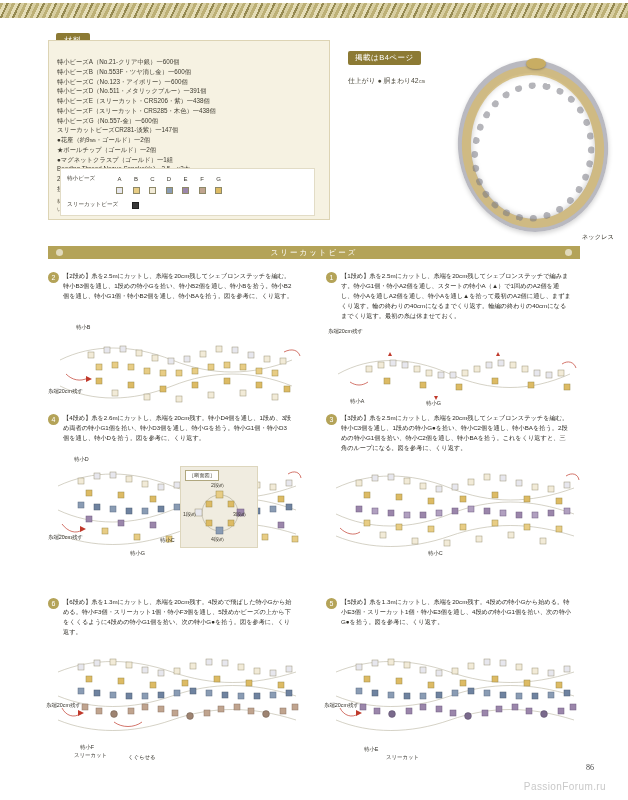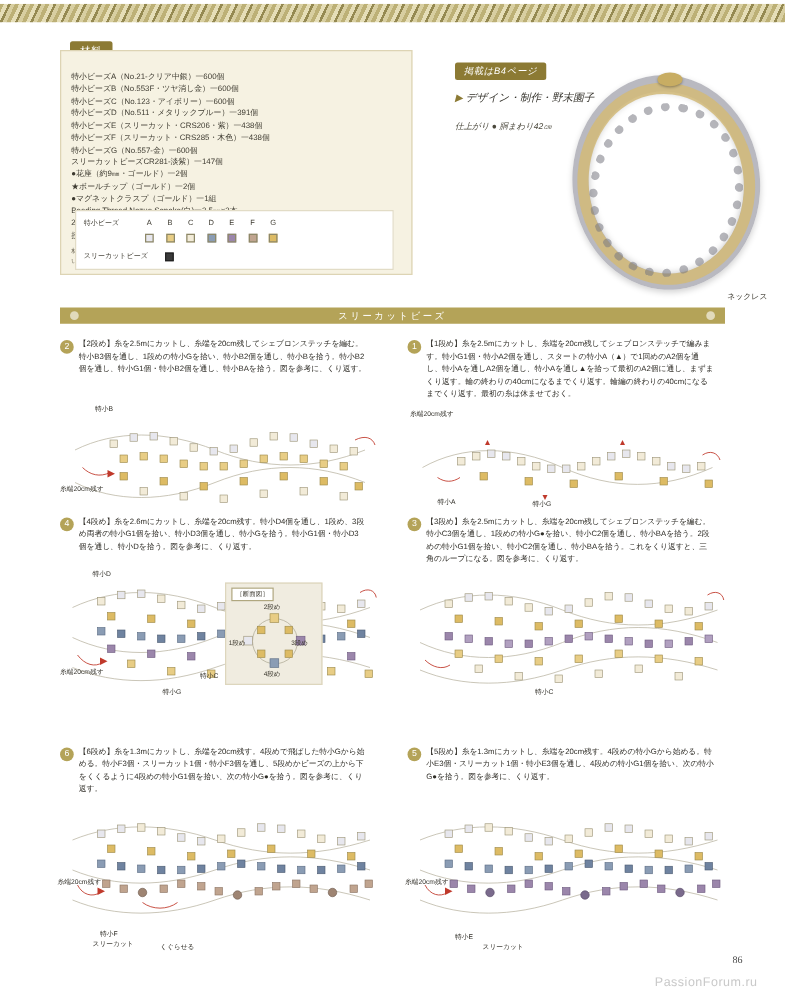--- a/index.html
+++ b/index.html
@@ -84,21 +84,21 @@
   .legend-row { position:absolute; display:flex; align-items:center; gap:3px; }
   .legend-row .lbl { width:44px; font-size:5.6px; }
   .legend .letters { display:flex; gap:9.5px; margin-left:2px; }
   .legend .letters span { width:7px; text-align:center; font-size:6px; }
   .legend .chips { display:flex; gap:9.5px; margin-left:2px; }
   .chip { width:7px; height:7px; border:1px solid #8d8868; background:#fff; }
   .chip.sq { border-radius:0; }
   .chip.dk { background:#3a3a3a; border-color:#222; }
 
   
-  .title-block { position:absolute; left:364px; top:46px; width:200px;font-style:italic; }
+  .title-block { position:absolute; left:348px; top:46px; width:200px; }
   .pub-tag {
     display:inline-block; background:#8c7a34; color:#fff;
     font-size:7.5px; padding:2px 7px; border-radius:2px; letter-spacing:.5px;
   }
   .big-title {
     font-family:"Liberation Serif", serif;
     font-size:25px; color:#2b2b2b; margin-top:8px; letter-spacing:2px;
   }
   .designer {
     margin-top:9px; font-size:8.5px; color:#33312a;
@@ -254,24 +254,20 @@
     </span>
   </div>
   <div class="legend-row" style="left:6px; top:32px;">
     <span class="lbl" style="width:62px">スリーカットビーズ</span>
     <span class="chip dk"></span>
   </div>
 </div>
 
 <div class="title-block">
   <span class="pub-tag">掲載はB4ページ</span>
-  <div class="designer">
-    <span class="tri">▶</span>
-    <span>デザイン・制作・野末園子</span>
-  </div>
   <div class="finish">仕上がり ● 胴まわり42㎝</div>
 </div>
 
 <div class="photo">
   <div class="ring"></div>
   <div class="ring2"></div>
   <div class="ring3"></div>
   <div class="clasp"></div>
   <div class="caption">ネックレス</div>
 </div>

